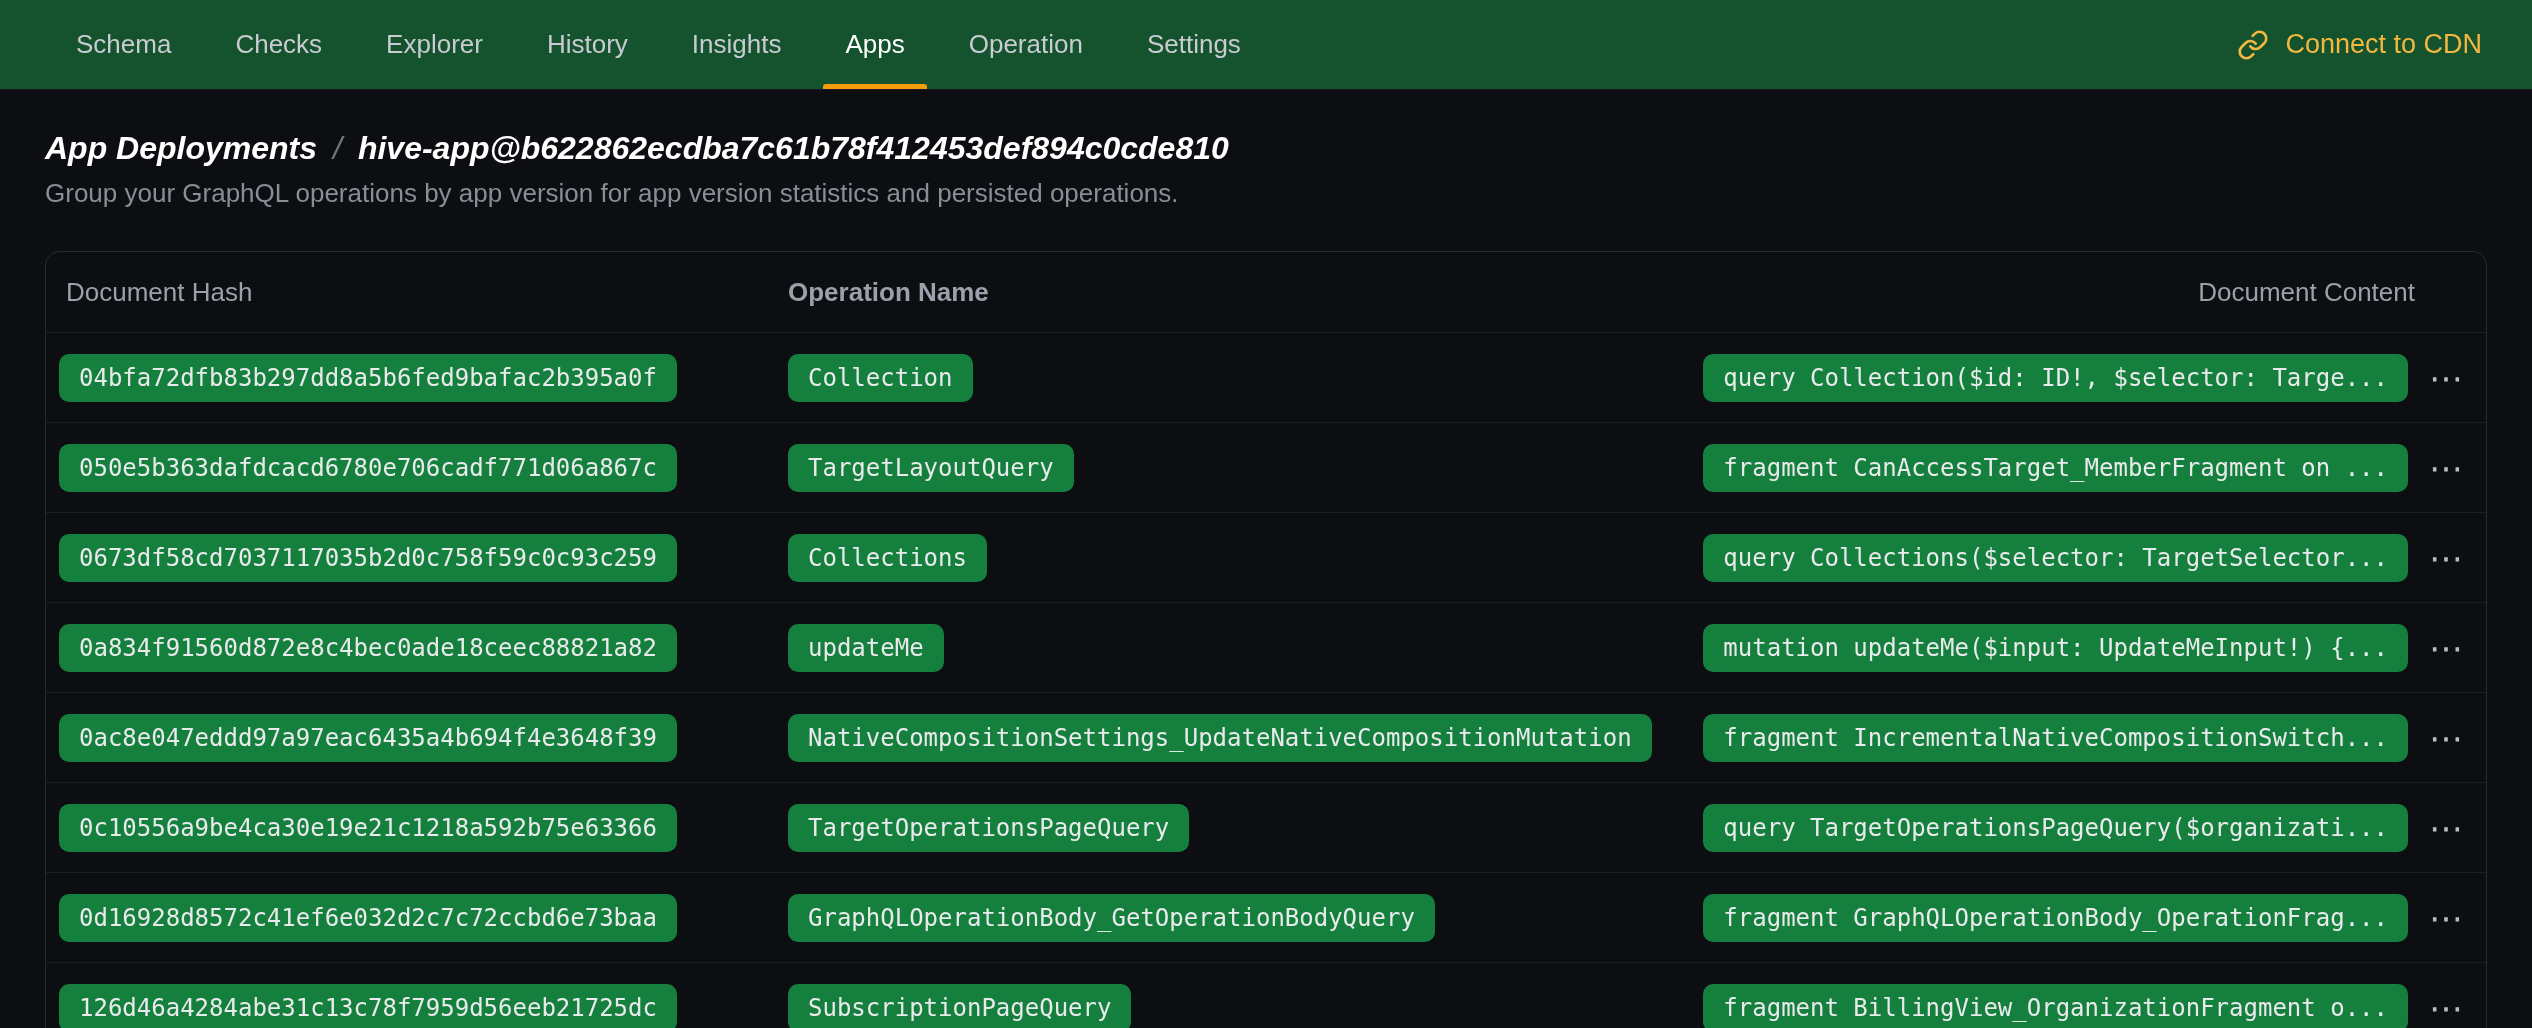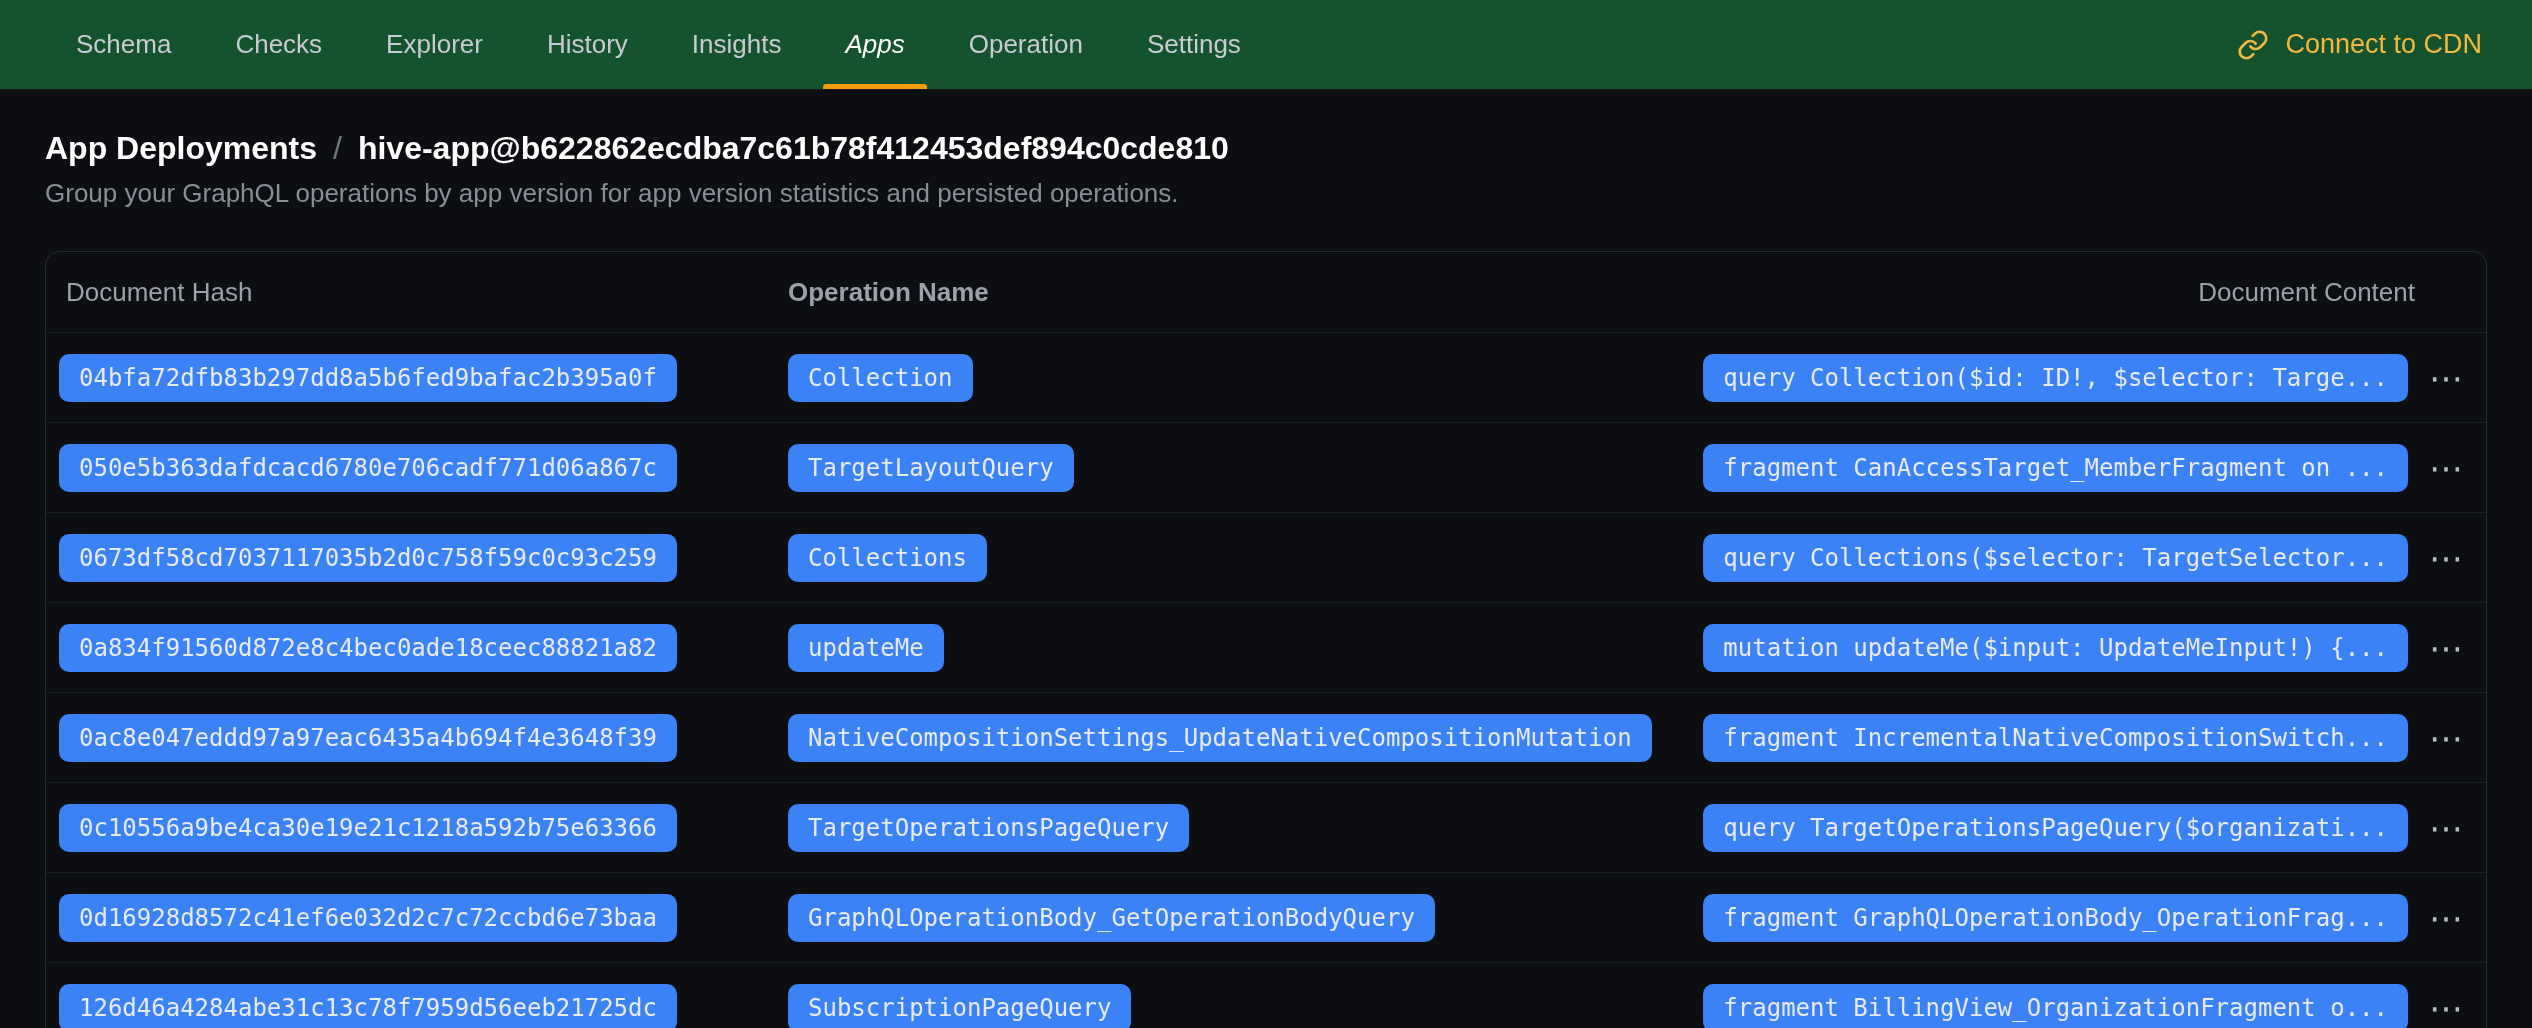--- a/index.html
+++ b/index.html
@@ -22,40 +22,41 @@
     padding: 0 44px 0 50px;
   }
   .nav-item {
     display: flex; align-items: center;
     padding: 0 26px; margin-right: 12px;
     font-size: 26px; color: #c8cbd1;
     background: none; border: none;
     font-family: inherit;
     position: relative; cursor: pointer; white-space: nowrap;
   }
-  .nav-item.active { color: #ffffff; font-style: italic; }
+  .nav-item.active { color: #ffffff; }
   .nav-item.active::after {
     content: ""; position: absolute; left: 4px; right: 4px; bottom: 0;
     height: 5px; background: #f59e0b; border-radius: 3px 3px 0 0;
   }
   .cdn-link {
     margin-left: auto;
     display: flex; align-items: center; gap: 16px;
     color: #f4b740; font-size: 27px;
     background: none; border: none; font-family: inherit;
     cursor: pointer; white-space: nowrap;
   }
   .cdn-link svg { width: 32px; height: 32px; }
 
   
   .page { padding: 38px 45px 0 45px; }
   .breadcrumb {
     display: flex; align-items: baseline; gap: 16px;
     font-size: 32px; font-weight: 700; color: #ffffff;
     line-height: 1.25;
+    font-style: italic;
   }
   .crumb-sep { color: #6f7681; font-weight: 400; }
   .subtitle { margin-top: 10px; font-size: 26px; color: #878e97; }
 
   
   .table {
     margin-top: 42px;
     border: 1px solid #262a31;
     border-radius: 14px;
     overflow: hidden;
@@ -73,21 +74,21 @@
     display: flex; align-items: center;
     height: 90px;
     padding: 0 16px 0 13px;
     border-top: 1px solid #1b1e24;
   }
   .cell-hash { width: 729px; flex-shrink: 0; }
   .cell-op { flex: 1; display: flex; min-width: 0; padding-right: 20px; text-align: right; }
   .pill {
     display: inline-flex; align-items: center;
     height: 48px; padding: 0 20px;
-    background: #3b82f6;
+    background: #15803d;
     border-radius: 10px;
     font-family: "DejaVu Sans Mono", monospace;
     font-size: 24px; color: #e9eaec;
     white-space: nowrap;
   }
   .menu-btn {
     width: 48px; height: 48px; margin-left: 14px; flex-shrink: 0;
     background: none; border: none;
     color: #b9bec6; font-size: 34px; line-height: 1;
     display: flex; align-items: center; justify-content: center;

